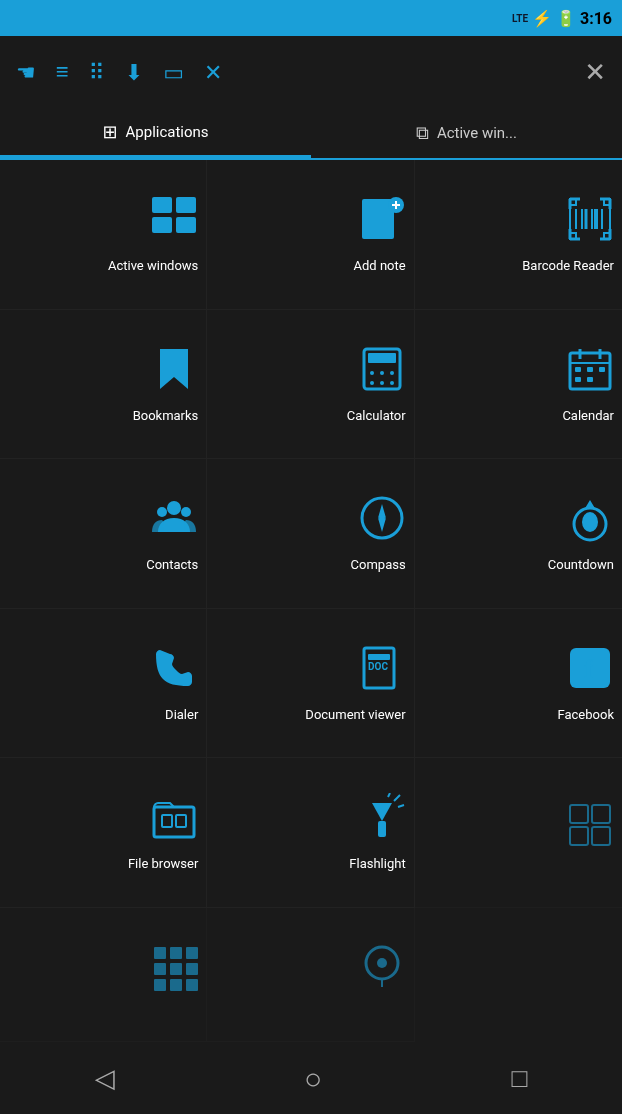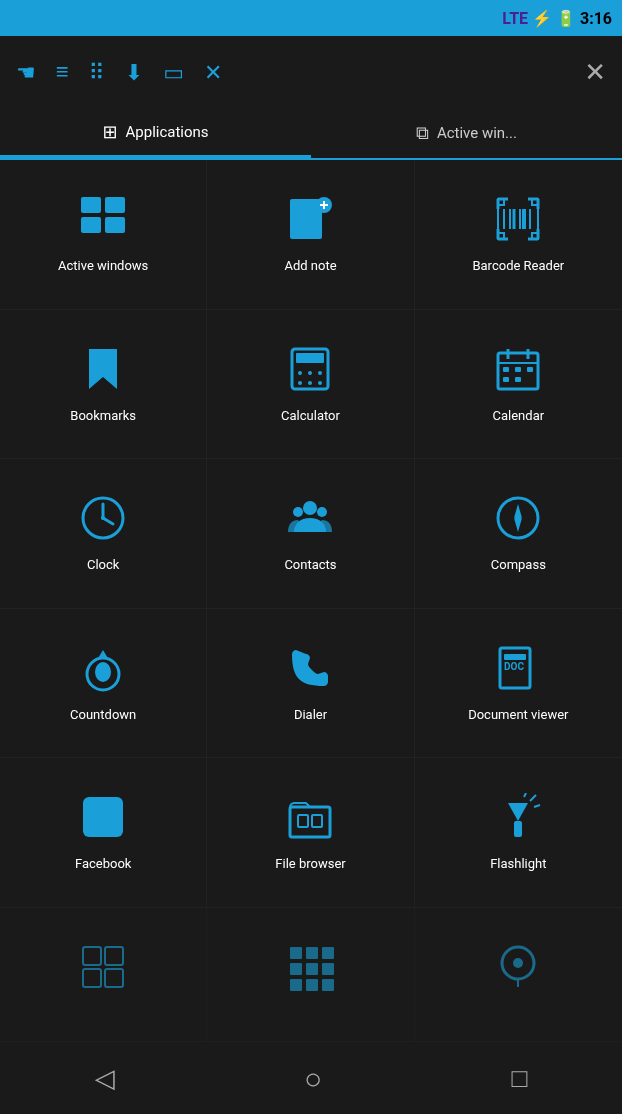--- a/index.html
+++ b/index.html
@@ -91,21 +91,21 @@
     
     .apps-grid {
       display: grid;
       grid-template-columns: repeat(3, 1fr);
       background: #1a1a1a;
       overflow: hidden;
     }
     .app-item {
       display: flex;
       flex-direction: column;
-      align-items: center;
+      align-items: flex-end;
       justify-content: center;
       padding: 18px 8px;
       cursor: pointer;
       gap: 8px;
       border-bottom: 1px solid #222;
       border-right: 1px solid #222;
     }
     .app-item:nth-child(3n) { border-right: none; }
     .app-icon {
       font-size: 46px;
@@ -154,21 +154,21 @@
       color: #aaa;
       font-size: 26px;
       cursor: pointer;
     }
   </style>
 </head>
 <body>
 
 <div class="status-bar">
   <div class="status-icons">
-    <span style="color:#4c1d95;font-size:16px;font-weight:bold;">LTE</span>
+    <span style="color:#0f172a;font-size:10px;font-weight:bold;">LTE</span>
     <span style="color:white;font-size:16px;">⚡</span>
     <span style="color:white;font-size:16px;">🔋</span>
     <span class="status-bar-text">3:16</span>
   </div>
 </div>
 
 <div class="toolbar">
   <div class="toolbar-icons">
     <span class="toolbar-icon">☚</span>
     <span class="toolbar-icon">≡</span>
@@ -284,31 +284,20 @@
           <rect x="21" y="22" width="6" height="5" rx="1"></rect>
           <rect x="33" y="22" width="6" height="5" rx="1"></rect>
           <rect x="9" y="32" width="6" height="5" rx="1"></rect>
           <rect x="21" y="32" width="6" height="5" rx="1"></rect>
         </svg>
     </div>
     <span class="app-label">Calendar</span>
   </div>
 
 
-  <div class="app-item">
-    <div class="app-icon">
-      <svg viewBox="0 0 48 48">
-          <circle cx="24" cy="24" r="20" fill="none" stroke="#1a9fd8" stroke-width="3"></circle>
-          <line x1="24" y1="10" x2="24" y2="24" stroke="#1a9fd8" stroke-width="3" stroke-linecap="round"></line>
-          <line x1="24" y1="24" x2="34" y2="30" stroke="#1a9fd8" stroke-width="3" stroke-linecap="round"></line>
-          <circle cx="24" cy="24" r="2"></circle>
-        </svg>
-    </div>
-    <span class="app-label">Clock</span>
-  </div>
 
   <div class="app-item">
     <div class="app-icon">
       <svg viewBox="0 0 48 48">
         <circle cx="24" cy="14" r="7"></circle>
         <circle cx="12" cy="18" r="5"></circle>
         <circle cx="36" cy="18" r="5"></circle>
         <path d="M24 24 C14 24 8 30 8 38 L40 38 C40 30 34 24 24 24Z"></path>
         <path d="M12 26 C6 26 2 30 2 38 L14 38 C14 30 14 28 12 26Z" opacity="0.7"></path>
         <path d="M36 26 C42 26 46 30 46 38 L34 38 C34 30 34 28 36 26Z" opacity="0.7"></path>

